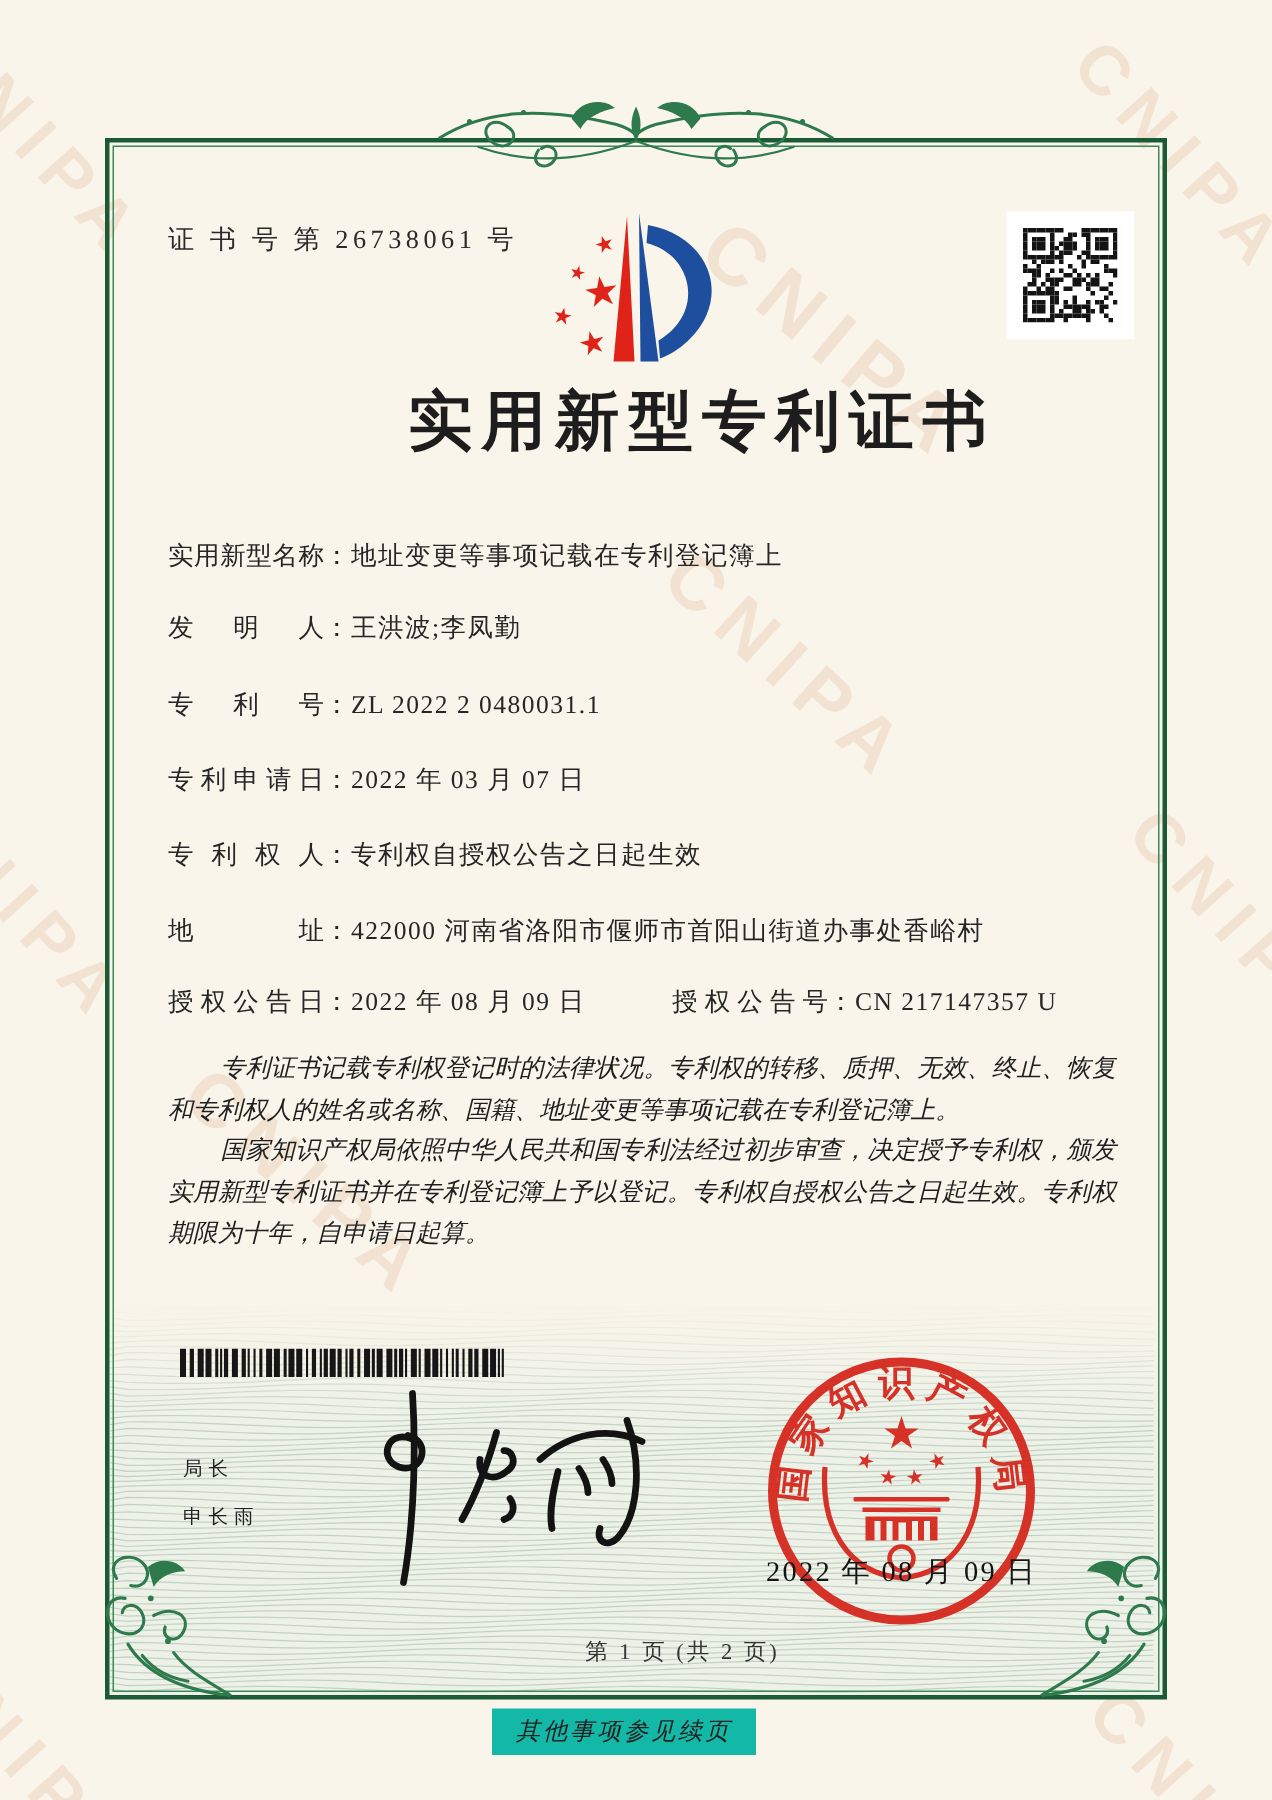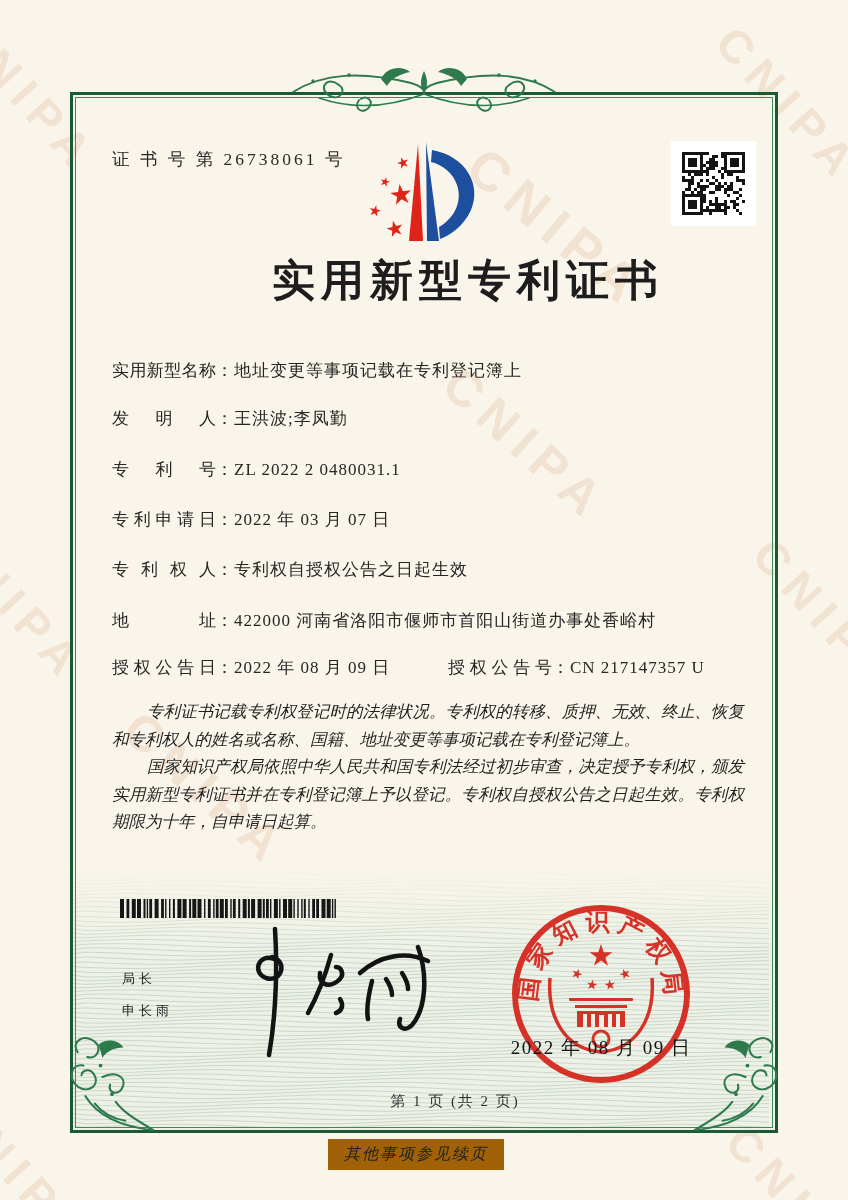--- a/index.html
+++ b/index.html
@@ -43,21 +43,21 @@
           font-size:13px;letter-spacing:4px;color:#222;}
   .sign-svg{position:absolute;z-index:4;left:228px;top:915px;}
   .sign-svg path{fill:none;stroke:#131313;stroke-width:4.5;stroke-linecap:round;}
   .seal{position:absolute;z-index:5;left:505px;top:898px;opacity:.95;}
   .sealText{font-family:"Liberation Serif","DejaVu Serif",serif;font-weight:700;font-size:24px;
             fill:#d5281e;letter-spacing:7px;}
   .seal-date{position:absolute;z-index:6;left:495px;top:1035px;width:212px;text-align:center;
              font-size:19px;letter-spacing:1.5px;color:#141414;white-space:nowrap;}
   .pageinfo{position:absolute;z-index:4;left:70px;top:1092px;width:708px;text-align:center;
             font-size:15px;letter-spacing:2px;color:#333;margin-left:31px;}
-  .contbox{position:absolute;z-index:4;left:328px;top:1139px;background:#a16207;padding:5px 16px;
+  .contbox{position:absolute;z-index:4;left:328px;top:1139px;background:#14b8a6;padding:5px 16px;
            font-size:16px;font-style:italic;letter-spacing:2px;color:#222;white-space:nowrap;}
 </style>
 </head>
 <body>
 
 <div class="page">
 
   <svg width="0" height="0" style="position:absolute">
     <defs>
       <path id="star5" d="M0,-1 L0.2245,-0.309 L0.9511,-0.309 L0.3633,0.118 L0.5878,0.809 L0,0.382 L-0.5878,0.809 L-0.3633,0.118 L-0.9511,-0.309 L-0.2245,-0.309 Z"></path>

